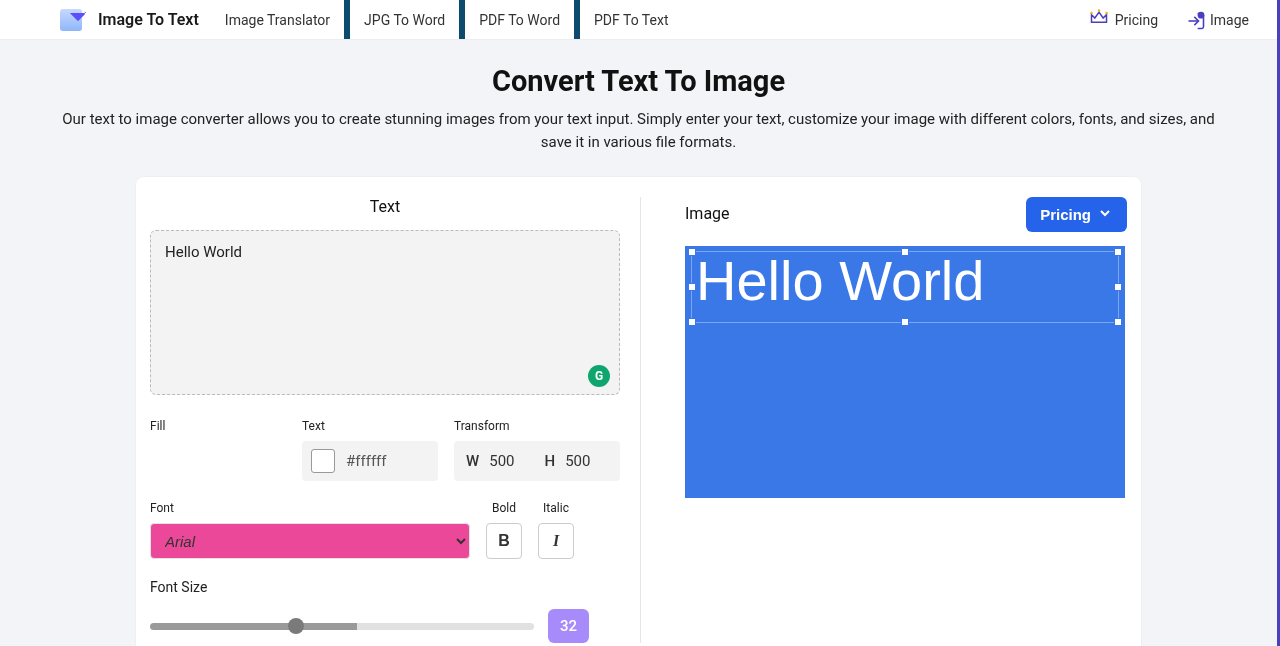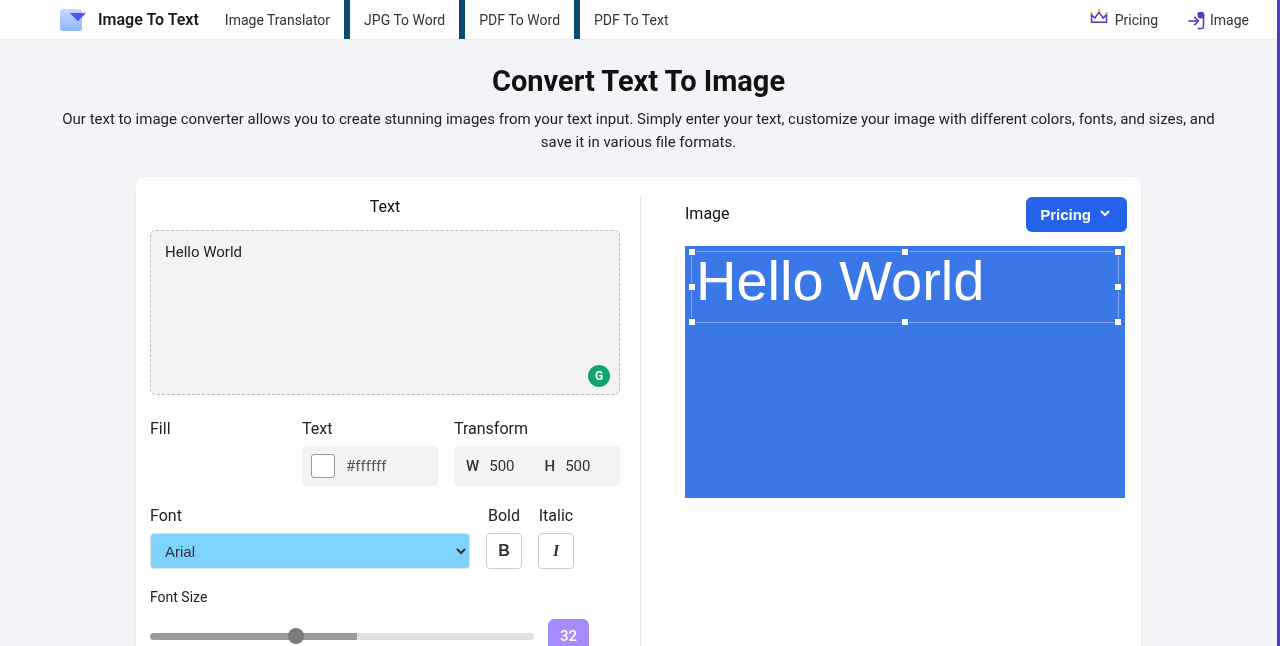--- a/index.html
+++ b/index.html
@@ -151,40 +151,40 @@
       padding:12px 14px;font-size:15px;color:#222;font-family:inherit;outline:none;
     }
     .grammarly {
       position:relative; float:right; margin-top:-34px; margin-right:10px;
       width:22px;height:22px;background:#0fa56f;border-radius:50%;
       color:#fff;display:flex;align-items:center;justify-content:center;font-size:12px;font-weight:700;
     }
 
     .row { display:flex; gap:16px; margin-top:20px; }
     .col { display:flex; flex-direction:column; }
-    .col-label {font-size:16px;color:#222;margin-bottom:8px;}
+    .col-label {font-size:12px;color:#222;margin-bottom:8px;}
     .swatch-input {
       display:flex;align-items:center;gap:12px;background:#f3f3f3;border-radius:4px;padding:6px 10px;height:40px;
     }
     .swatch {
       width:22px;height:22px;border:2px solid #fff;outline:1px solid #999;border-radius:2px;display:inline-block;
     }
     .swatch.blue{background:#3079e6;}
     .swatch.white{background:#fff;}
     .hex-text{font-size:15px;color:#555;}
     
     .transform-box {
       display:flex;align-items:center;background:#f3f3f3;border-radius:4px;height:40px;padding:0 12px;gap:10px;
       font-size:15px;color:#333;
     }
     .transform-box span.lab{font-weight:500;}
     .transform-box span.val{font-weight:400;}
 
     .font-select {
-      width:320px;height:36px;background:#7dd3fc;border:1px solid #e3e3e3;border-radius:4px;padding:0 10px;font-size:15px;color:#333;
+      width:320px;height:36px;background:#ec4899;border:1px solid #e3e3e3;border-radius:4px;padding:0 10px;font-size:15px;color:#333;font-style:italic;
     }
     .format-btn {
       width:36px;height:36px;border:1px solid #ccc;border-radius:4px;background:#fff;font-size:16px;font-weight:700;color:#333;cursor:pointer;
     }
     .format-btn.italic{font-style:italic;font-family:serif;}
 
     .fontsize-row{margin-top:20px;}
     .fontsize-label{font-size:14px;color:#222;margin-bottom:14px;display:block;}
     .slider-wrap{display:flex;align-items:center;gap:14px;}
     .slider {

